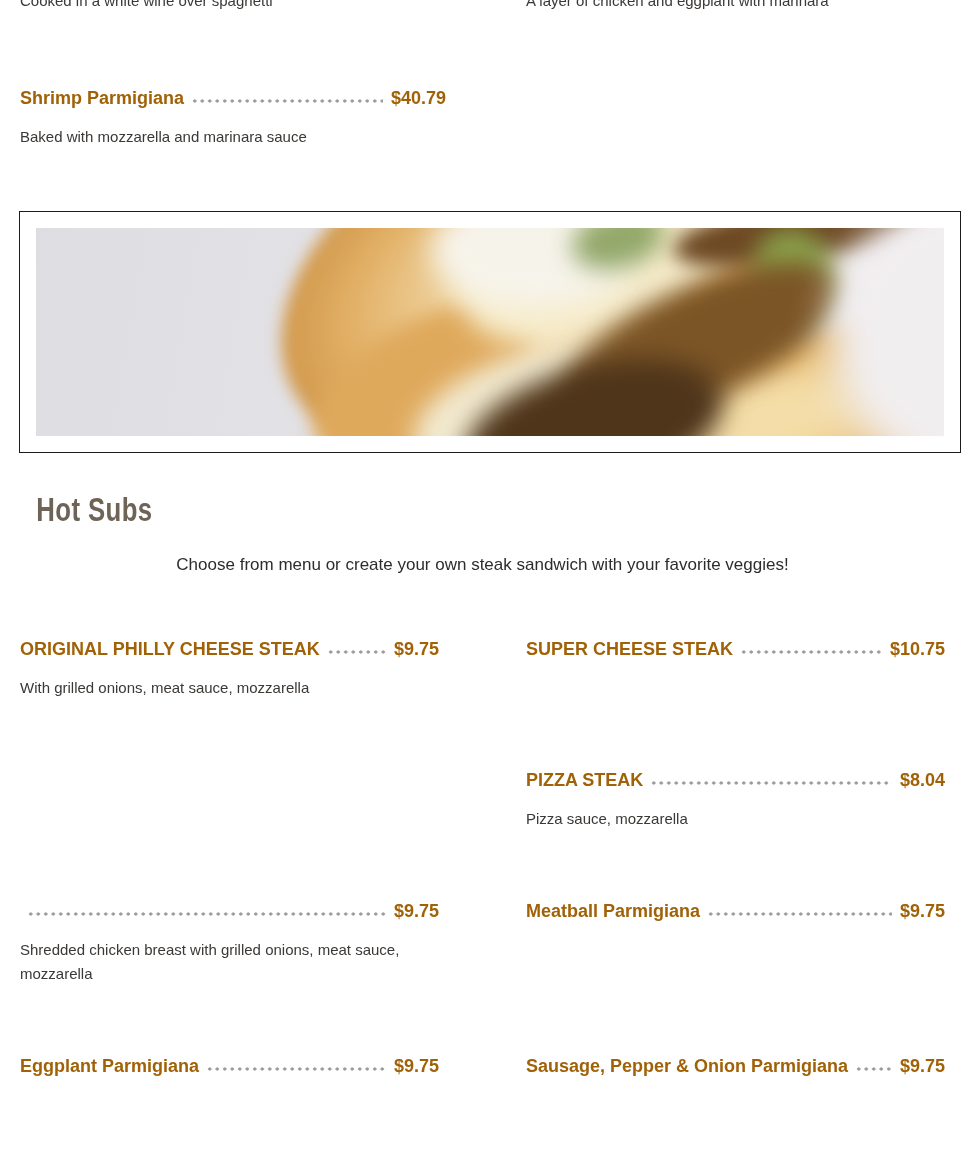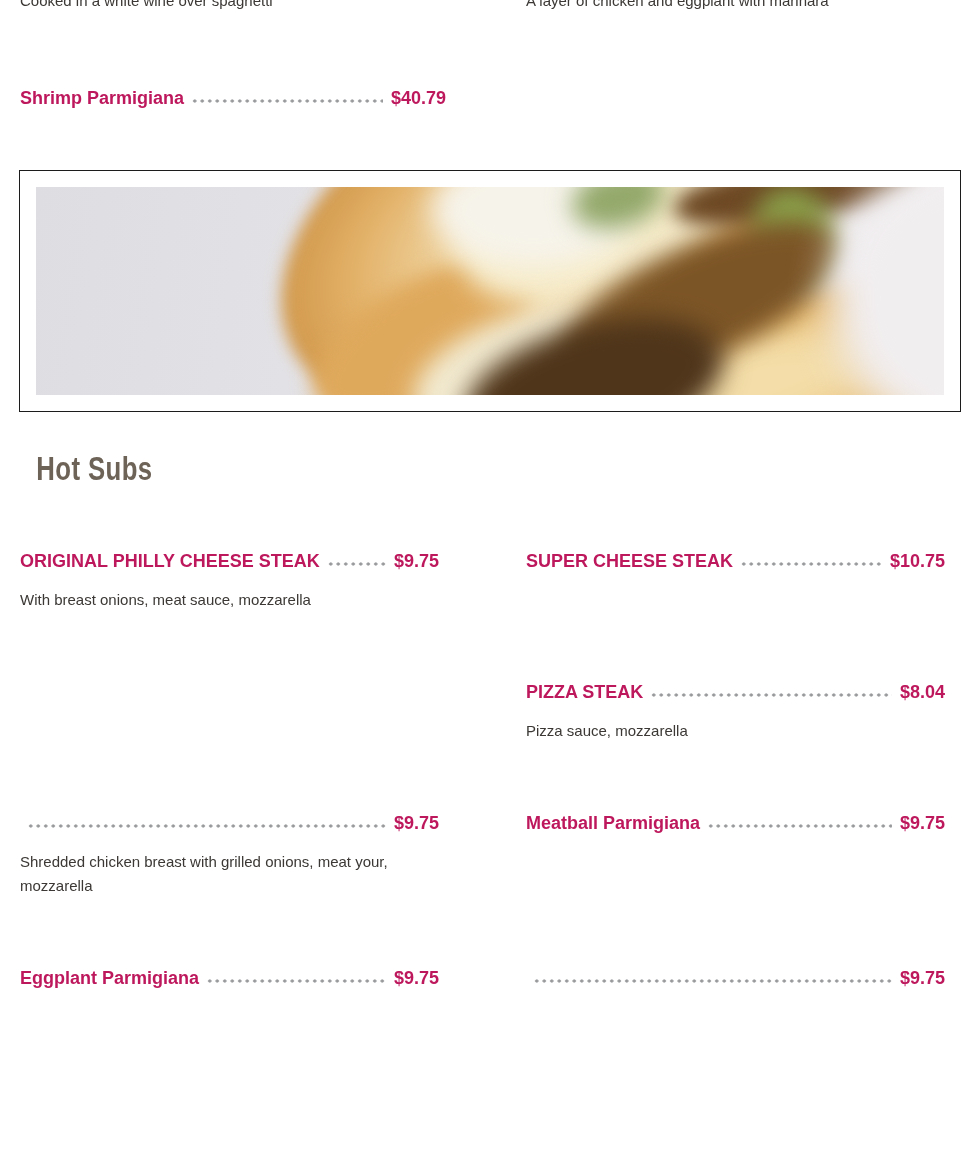--- a/index.html
+++ b/index.html
@@ -28,21 +28,21 @@
   
   .featured { margin-top: 78px; width: 426px; }
   .item-head {
     display: flex;
     align-items: flex-end;
   }
   .item-name, .item-price {
     font-size: 18px;
     font-weight: bold;
     line-height: 20px;
-    color: #be185d;
+    color: #a16207;
     white-space: nowrap;
   }
   .leader {
     flex: 1 1 auto;
     height: 20px;
     margin: 0 8px 0 7px;
     background-image: radial-gradient(circle, #97999b 1.4px, rgba(0,0,0,0) 1.8px);
     background-size: 7.5px 4px;
     background-repeat: repeat-x;
     background-position: 0 calc(100% - 5px);
@@ -137,50 +137,52 @@
     <p class="desc-text">Cooked in a white wine over spaghetti</p>
     <p class="desc-text">A layer of chicken and eggplant with marinara</p>
   </div>
 
   <div class="featured">
     <div class="item-head">
       <span class="item-name">Shrimp Parmigiana</span>
       <span class="leader"></span>
       <span class="item-price">$40.79</span>
     </div>
+    <p class="item-desc">Baked with mozzarella and marinara sauce</p>
   </div>
 
   <div class="photo-frame">
     <div class="photo" role="img" aria-label="Close-up blurred photo of a Philly cheese steak sandwich with melted cheese, meat and green peppers">
       <div class="blob b-bread-bot"></div>
       <div class="blob b-bread-top"></div>
       <div class="blob b-bread-tip"></div>
       <div class="blob b-bread-hi"></div>
       <div class="blob b-white-top"></div>
       <div class="blob b-cheese"></div>
       <div class="blob b-meat-top"></div>
       <div class="blob b-green2"></div>
       <div class="blob b-green"></div>
       <div class="blob b-meat-mid"></div>
       <div class="blob b-meat-dark"></div>
       <div class="blob b-pale-right"></div>
     </div>
   </div>
 
   <h2 class="section-title"><span class="condense">Hot Subs</span></h2>
+  <p class="section-sub">Choose from menu or create your own steak sandwich with your favorite veggies!</p>
 
   <div class="menu-grid">
 
     <div class="menu-item">
       <div class="item-head">
         <span class="item-name">ORIGINAL PHILLY CHEESE STEAK</span>
         <span class="leader"></span>
         <span class="item-price">$9.75</span>
       </div>
-      <p class="item-desc">With breast onions, meat sauce, mozzarella</p>
+      <p class="item-desc">With grilled onions, meat sauce, mozzarella</p>
     </div>
 
     <div class="menu-item">
       <div class="item-head">
         <span class="item-name">SUPER CHEESE STEAK</span>
         <span class="leader"></span>
         <span class="item-price">$10.75</span>
       </div>
     </div>
 
@@ -194,21 +196,21 @@
         <span class="item-price">$8.04</span>
       </div>
       <p class="item-desc">Pizza sauce, mozzarella</p>
     </div>
 
     <div class="menu-item">
       <div class="item-head">
         <span class="leader"></span>
         <span class="item-price">$9.75</span>
       </div>
-      <p class="item-desc">Shredded chicken breast with grilled onions, meat your, mozzarella</p>
+      <p class="item-desc">Shredded chicken breast with grilled onions, meat sauce, mozzarella</p>
     </div>
 
     <div class="menu-item">
       <div class="item-head">
         <span class="item-name">Meatball Parmigiana</span>
         <span class="leader"></span>
         <span class="item-price">$9.75</span>
       </div>
       <p class="item-desc"></p>
     </div>
@@ -217,20 +219,21 @@
       <div class="item-head">
         <span class="item-name">Eggplant Parmigiana</span>
         <span class="leader"></span>
         <span class="item-price">$9.75</span>
       </div>
       <p class="item-desc"></p>
     </div>
 
     <div class="menu-item">
       <div class="item-head">
+        <span class="item-name">Sausage, Pepper &amp; Onion Parmigiana</span>
         <span class="leader"></span>
         <span class="item-price">$9.75</span>
       </div>
       <p class="item-desc"></p>
     </div>
 
   </div>
 </div>
 
 </body></html>

